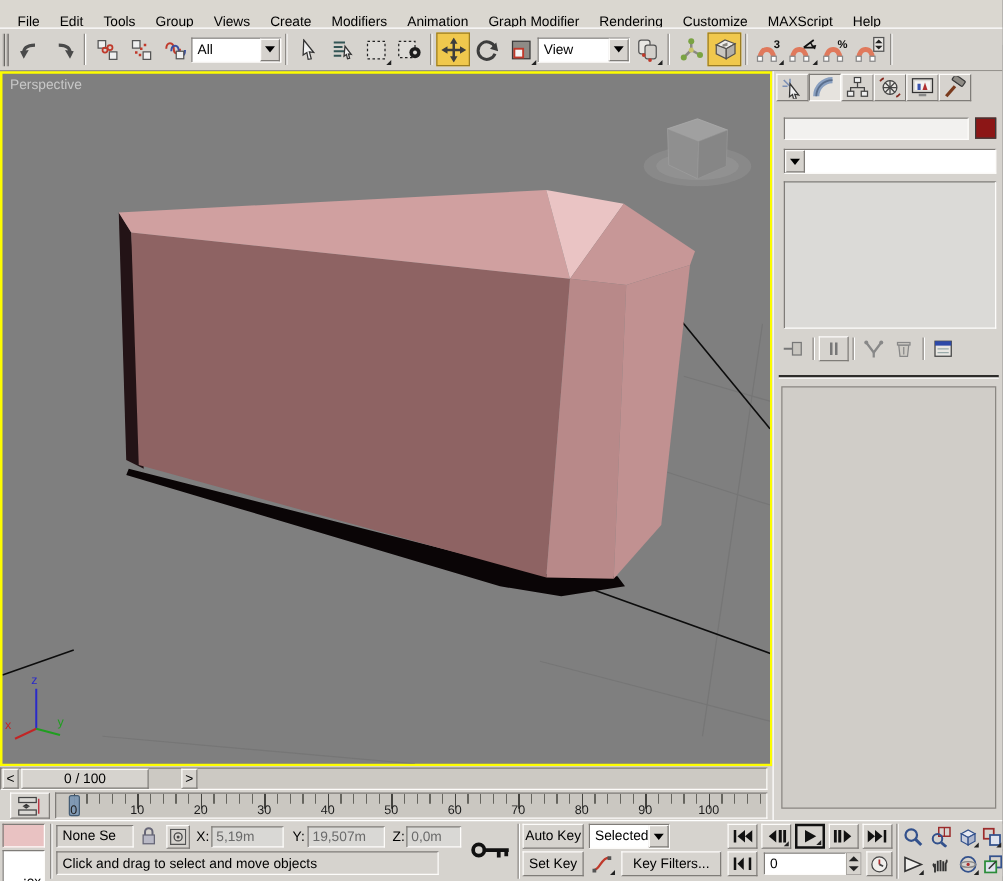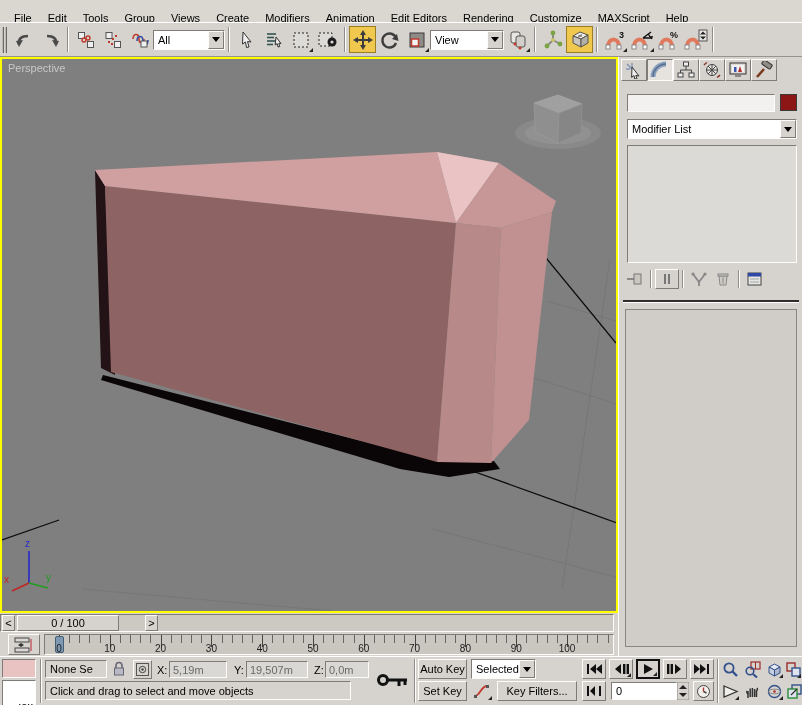--- a/index.html
+++ b/index.html
@@ -86,21 +86,21 @@
 
 <div id="menubar">
   <span class="menu-item">File</span>
   <span class="menu-item">Edit</span>
   <span class="menu-item">Tools</span>
   <span class="menu-item">Group</span>
   <span class="menu-item">Views</span>
   <span class="menu-item">Create</span>
   <span class="menu-item">Modifiers</span>
   <span class="menu-item">Animation</span>
-  <span class="menu-item">Edit Editors</span>
+  <span class="menu-item">Graph Modifier</span>
   <span class="menu-item">Rendering</span>
   <span class="menu-item">Customize</span>
   <span class="menu-item">MAXScript</span>
   <span class="menu-item">Help</span>
 </div>
 
 <div id="toolbar">
   <div class="tb-handle"></div>
 
   <div class="tb-btn">
@@ -489,21 +489,20 @@
         </span>
     </div>
   </div>
 
   <div id="cp-name-row">
     <div id="cp-name"></div>
     <div id="cp-swatch"></div>
   </div>
 
   <div class="combo" id="cp-modlist">
-    <span class="val">Modifier List</span>
     <span class="arrow">
         <span class="darr"></span>
       </span>
   </div>
 
   <div id="cp-stack" class="sunk"></div>
 
   <div id="cp-stackbtns">
     <div class="sb">
       <span>

